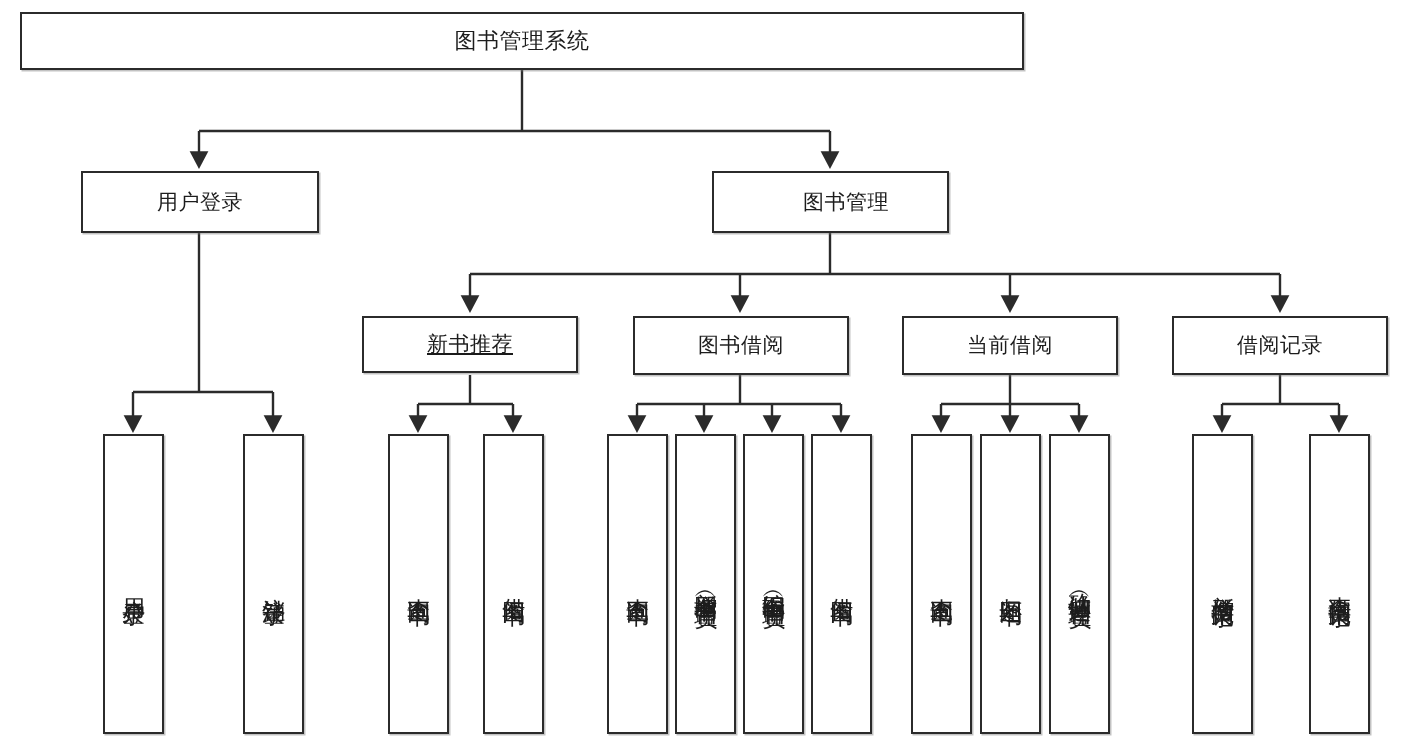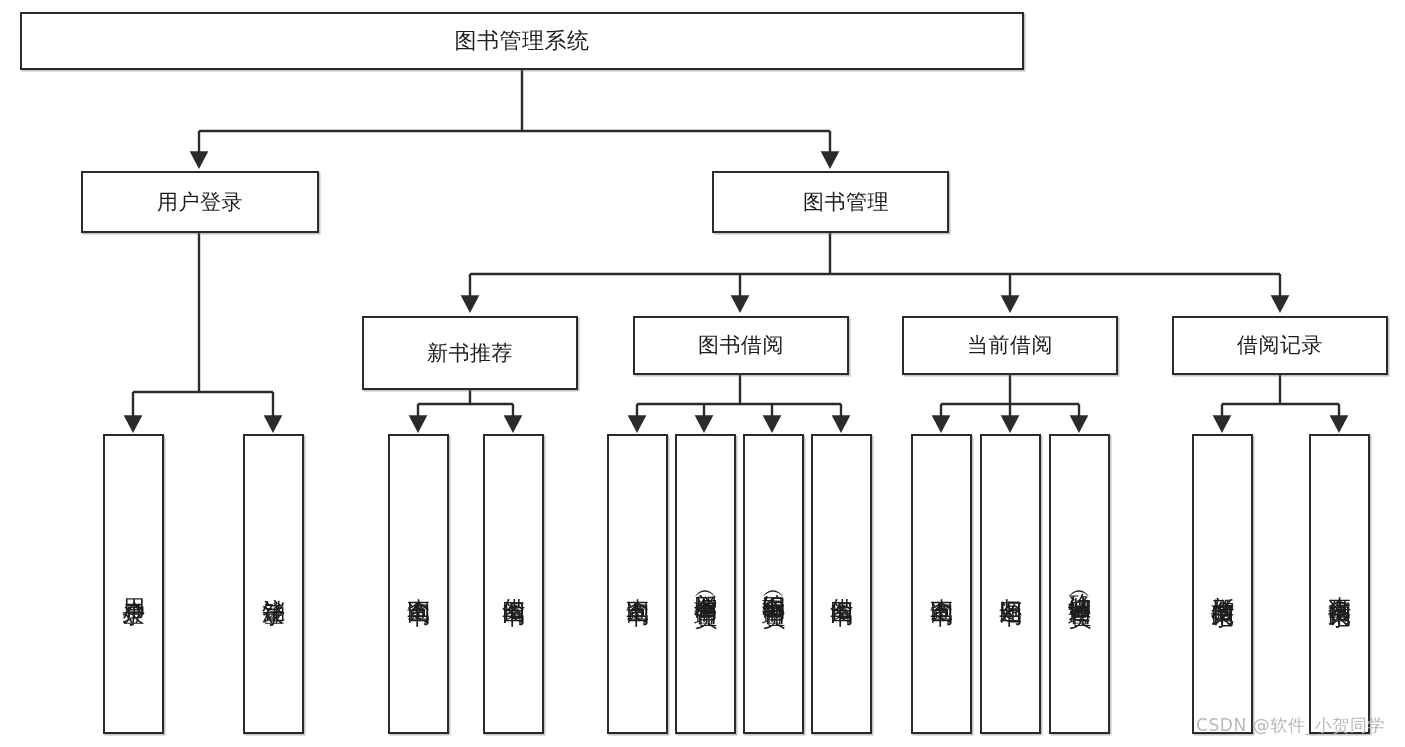--- a/index.html
+++ b/index.html
@@ -133,21 +133,21 @@
     <span class="node-label">图书管理系统</span>
   </div>
 
   <div class="node node-branch" style="left:81px; top:171px; width:238px; height:62px;">
     <span class="node-label">用户登录</span>
   </div>
   <div class="node node-branch" style="left:712px; top:171px; width:237px; height:62px;padding-left:31px;">
     <span class="node-label">图书管理</span>
   </div>
 
-  <div class="node node-branch" style="left:362px; top:316px; width:216px; height:74px;">
+  <div class="node node-branch" style="left:362px; top:316px; width:216px; height:57px;text-decoration:underline;">
     <span class="node-label">新书推荐</span>
   </div>
   <div class="node node-branch" style="left:902px; top:316px; width:216px; height:59px;">
     <span class="node-label">当前借阅</span>
   </div>
   <div class="node node-branch" style="left:633px; top:316px; width:216px; height:59px;">
     <span class="node-label">图书借阅</span>
   </div>
   <div class="node node-branch" style="left:1172px; top:316px; width:216px; height:59px;align-items:center;">
     <span class="node-label">借阅记录</span>
@@ -190,15 +190,14 @@
     <span class="node-label">确认归还（管理员）</span>
   </div>
 
   <div class="node node-leaf" style="left:1192px; top:434px; width:61px; height:300px;">
     <span class="node-label">新增借阅记录</span>
   </div>
   <div class="node node-leaf" style="left:1309px; top:434px; width:61px; height:300px;">
     <span class="node-label">查询借阅记录</span>
   </div>
 
-  <div class="watermark">CSDN @软件_小贺同学</div>
 
 </div>
 
 </body></html>

